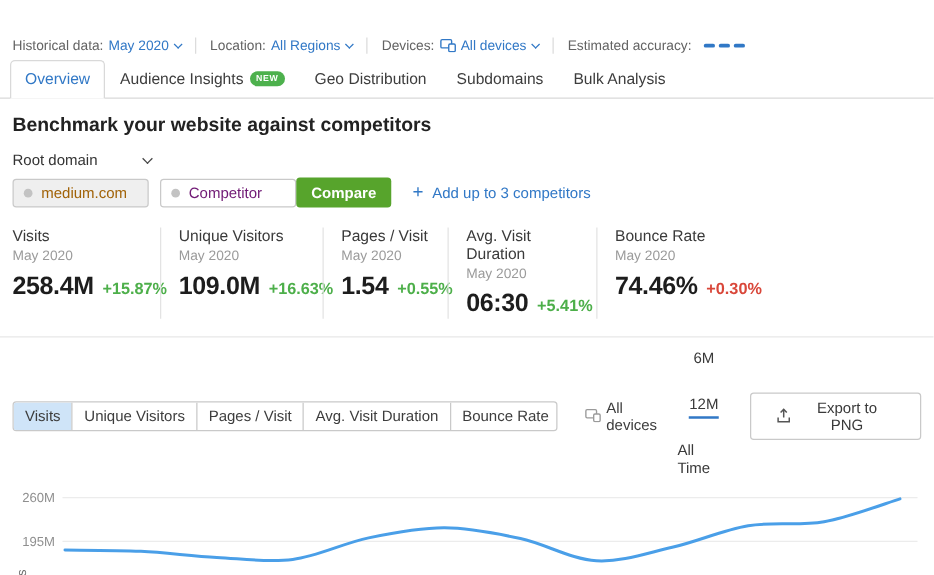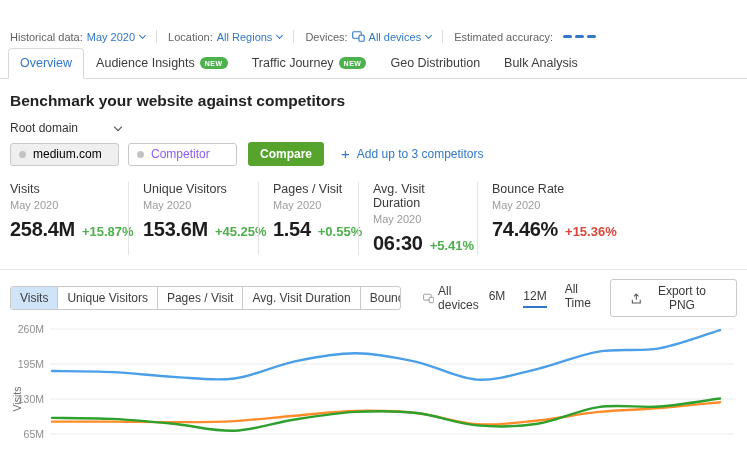--- a/index.html
+++ b/index.html
@@ -28,22 +28,22 @@
     padding: 2.5px 5px; border-radius: 8px; line-height: 1; }
 
   
   .main { padding: 0 10px; }
   .page-title { font-size: 15.5px; font-weight: bold; color: #222; margin-top: 13px; }
   .root-domain { margin-top: 11px; display: inline-flex; align-items: center; font-size: 12px; color: #333; cursor: pointer; gap: 31px; }
   .inputs-row { margin-top: 7px; display: flex; align-items: center; }
   .field { width: 109px; height: 23px; border: 1px solid #c9c9c9; border-radius: 3px; display: flex;
     align-items: center; padding: 0 8px; gap: 7px; font-size: 12px; }
   .field .dot { width: 7px; height: 7px; border-radius: 50%; background: #c3c3c3; flex: 0 0 auto; }
-  .field.domain { background: #efefef; margin-right: 9px; color: #000000; }
-  .field.competitor { background: #fff; color: #8b5cf6; margin-right: 11px; }
+  .field.domain { background: #efefef; margin-right: 9px; color: #a16207; }
+  .field.competitor { background: #fff; color: #701a75; }
   .compare-btn { height: 24px; padding: 0 12px; background: #57a42c; border: none; border-radius: 3px;
     color: #fff; font-weight: bold; font-size: 12px; cursor: pointer; }
   .add-link { margin-left: 17px; color: #3178c6; font-size: 12px; display: inline-flex; align-items: center;
     gap: 7px; cursor: pointer; }
   .plus-icon { font-size: 15px; line-height: 1; margin-top: -2px; }
 
   
   .metrics { margin-top: 16px; display: flex; }
   .metric { border-left: 1px solid #e3e3e3; padding: 0 14px; }
   .metric:first-child { border-left: none; padding-left: 0; }
@@ -58,21 +58,21 @@
   .rule { margin: 14px -10px 0; border-top: 1px solid #e8e8e8; }
 
   
   .chart-toolbar { margin-top: 9px; display: flex; align-items: center; }
   .seg { display: flex; border: 1px solid #c9c9c9; border-radius: 3px; overflow: hidden; }
   .seg-item { padding: 4px 9px; font-size: 12px; color: #3d3d3d; border-left: 1px solid #c9c9c9;
     cursor: pointer; white-space: nowrap; }
   .seg-item:first-child { border-left: none; }
   .seg-item.active { background: #cfe4f8; }
   .device-filter { margin-left: 22px; display: inline-flex; align-items: center; color: #3d3d3d; cursor: pointer; }
-  .ranges { margin-left: auto; display: flex; align-items: center; gap: 18px; font-size: 12px; color: #3a3a3a; }
+  .ranges { margin-left: auto; display: flex; align-items: center; gap: 18px; font-size: 12px; color: #3a3a3a; flex-direction: column; }
   .range { cursor: pointer; padding-bottom: 3px; border-bottom: 2px solid transparent; }
   .range.active { border-bottom-color: #3178c6; }
   .export-btn { margin-left: 16px; border: 1px solid #c9c9c9; border-radius: 3px; background: #fff;
     padding: 4px 20px; display: inline-flex; gap: 6px; align-items: center; font-size: 12px; color: #3a3a3a; cursor: pointer; }
 
   
   .chart-wrap { margin-top: 4px; }
   svg text { font-family: "Liberation Sans", "DejaVu Sans", sans-serif; }
 </style>
 </head>
@@ -111,25 +111,24 @@
 
 <div class="tabbar">
   <div class="tab active">
       <span>Overview</span>
     </div>
   <div class="tab">
       <span>Audience Insights</span>
       <span class="badge">NEW</span>
     </div>
   <div class="tab">
-      <span>Traffic Journey</span>
-      <span class="badge">NEW</span>
-    </div>
-  <div class="tab">
       <span>Geo Distribution</span>
+    </div>
+  <div class="tab">
+      <span>Subdomains</span>
     </div>
   <div class="tab">
       <span>Bulk Analysis</span>
     </div>
 </div>
 
 <div class="main">
 
   <div class="page-title">Benchmark your website against competitors</div>
 
@@ -161,22 +160,22 @@
       <div class="m-period">May 2020</div>
       <div class="m-vrow">
           <span class="m-value">258.4M</span>
           <span class="m-delta up">+15.87%</span>
         </div>
     </div>
     <div class="metric m1">
       <div class="m-label">Unique Visitors</div>
       <div class="m-period">May 2020</div>
       <div class="m-vrow">
-          <span class="m-value">153.6M</span>
-          <span class="m-delta up">+45.25%</span>
+          <span class="m-value">109.0M</span>
+          <span class="m-delta up">+16.63%</span>
         </div>
     </div>
     <div class="metric m2">
       <div class="m-label">Pages / Visit</div>
       <div class="m-period">May 2020</div>
       <div class="m-vrow">
           <span class="m-value">1.54</span>
           <span class="m-delta up">+0.55%</span>
         </div>
     </div>
@@ -186,21 +185,21 @@
       <div class="m-vrow">
           <span class="m-value">06:30</span>
           <span class="m-delta up">+5.41%</span>
         </div>
     </div>
     <div class="metric m4">
       <div class="m-label">Bounce Rate</div>
       <div class="m-period">May 2020</div>
       <div class="m-vrow">
           <span class="m-value">74.46%</span>
-          <span class="m-delta down">+15.36%</span>
+          <span class="m-delta down">+0.30%</span>
         </div>
     </div>
   </div>
 
   <div class="rule"></div>
 
   
   <div class="chart-toolbar">
     <div class="seg">
       <span class="seg-item active">Visits</span>

